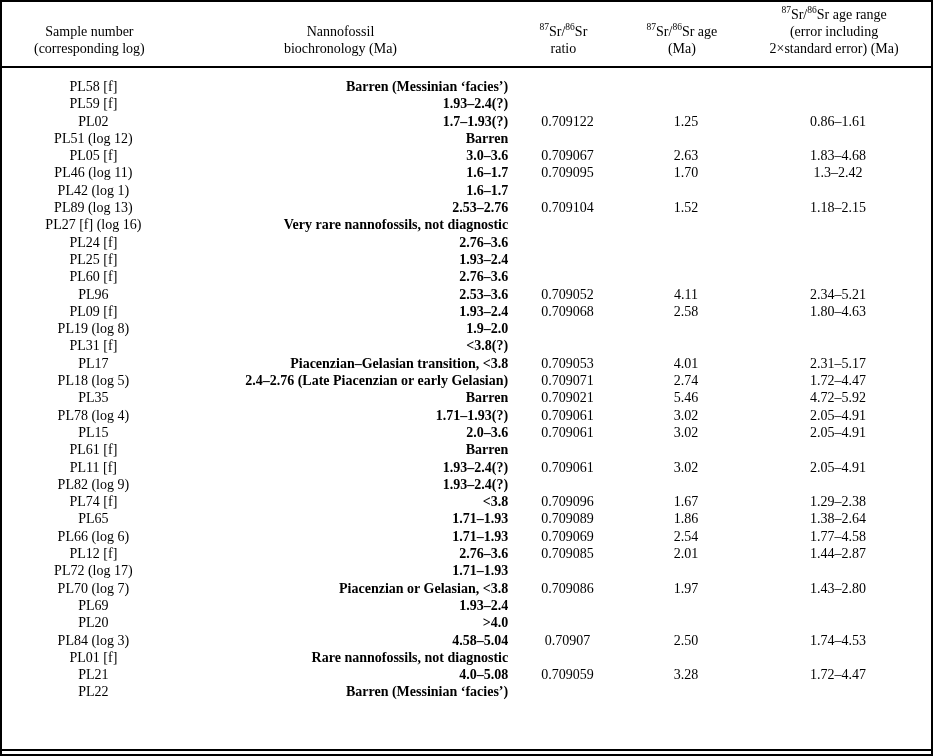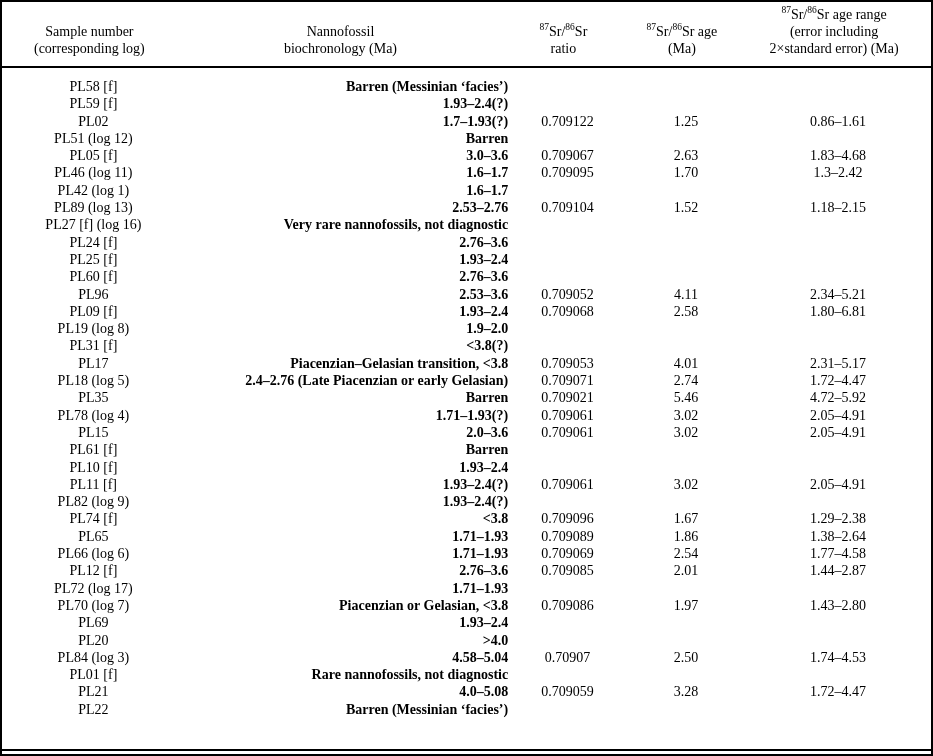--- a/index.html
+++ b/index.html
@@ -179,21 +179,21 @@
           <td class="c1">2.53–3.6</td>
           <td class="c2">0.709052</td>
           <td class="c3">4.11</td>
           <td class="c4">2.34–5.21</td>
         </tr>
         <tr>
           <td class="c0">PL09 [f]</td>
           <td class="c1">1.93–2.4</td>
           <td class="c2">0.709068</td>
           <td class="c3">2.58</td>
-          <td class="c4">1.80–6.81</td>
+          <td class="c4">1.80–4.63</td>
         </tr>
         <tr>
           <td class="c0">PL19 (log 8)</td>
           <td class="c1">1.9–2.0</td>
           <td class="c2"></td>
           <td class="c3"></td>
           <td class="c4"></td>
         </tr>
         <tr>
           <td class="c0">PL31 [f]</td>
@@ -233,27 +233,20 @@
         <tr>
           <td class="c0">PL15</td>
           <td class="c1">2.0–3.6</td>
           <td class="c2">0.709061</td>
           <td class="c3">3.02</td>
           <td class="c4">2.05–4.91</td>
         </tr>
         <tr>
           <td class="c0">PL61 [f]</td>
           <td class="c1">Barren</td>
-          <td class="c2"></td>
-          <td class="c3"></td>
-          <td class="c4"></td>
-        </tr>
-        <tr>
-          <td class="c0">PL10 [f]</td>
-          <td class="c1">1.93–2.4</td>
           <td class="c2"></td>
           <td class="c3"></td>
           <td class="c4"></td>
         </tr>
         <tr>
           <td class="c0">PL11 [f]</td>
           <td class="c1">1.93–2.4(?)</td>
           <td class="c2">0.709061</td>
           <td class="c3">3.02</td>
           <td class="c4">2.05–4.91</td>

